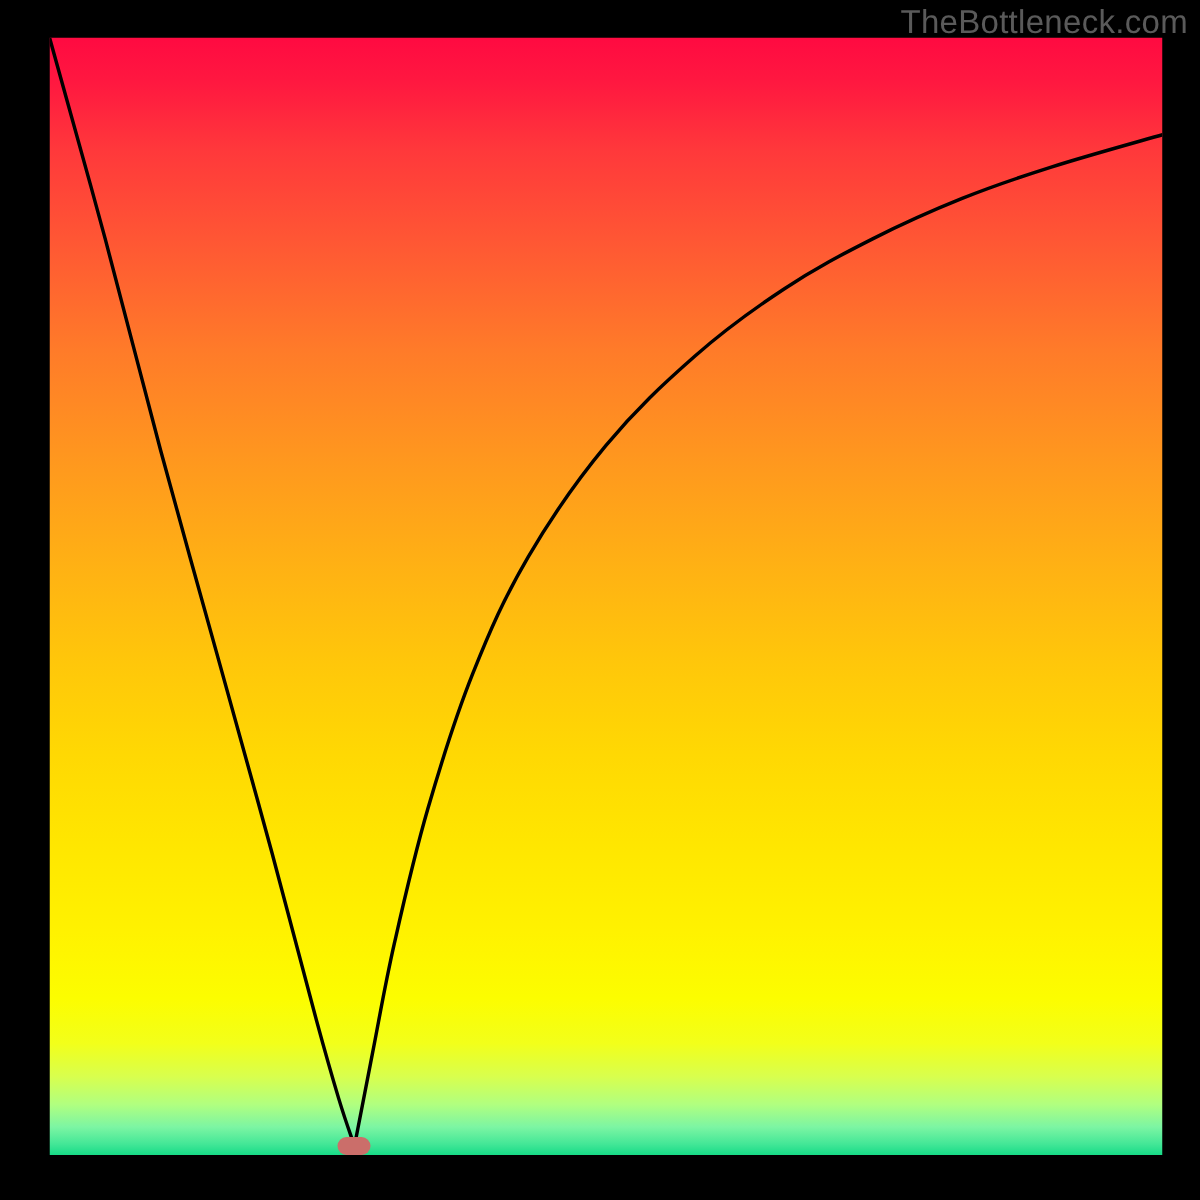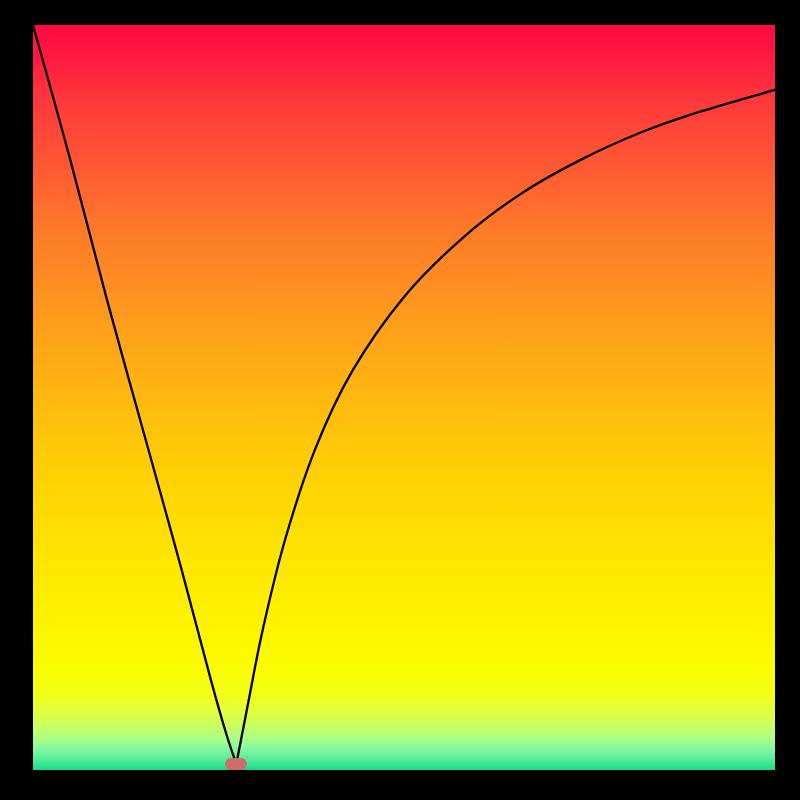--- a/index.html
+++ b/index.html
@@ -72,20 +72,21 @@
     border-radius: 6px;
     background: #cb6e6a;
     transform: translate(-50%, -50%);
     z-index: 5;
   }
 </style>
 </head>
 <body>
 
 <div class="frame">
+  <div class="watermark">TheBottleneck.com</div>
 
   <div class="plot">
     <div class="gradient"></div>
     <svg class="curve-svg" viewBox="0 0 742 745" preserveAspectRatio="none">
       <path id="curve-path" fill="none" stroke="#000" stroke-width="2.3" stroke-linecap="round" d="M 0.00 0.00 C 6.68 24.14, 23.74 84.48, 37.10 134.10 C 50.46 183.72, 60.84 226.03, 74.20 275.65 C 87.56 325.27, 97.94 361.47, 111.30 409.75 C 124.66 458.03, 136.38 499.60, 148.40 543.85 C 160.42 588.10, 170.07 626.10, 178.08 655.60 C 186.09 685.10, 188.38 692.73, 192.92 707.75 C 197.46 722.77, 201.44 733.41, 203.31 739.04 L 203.31 739.04 C 205.44 728.04, 210.37 702.36, 215.18 677.95 C 219.99 653.54, 223.34 632.95, 230.02 603.45 C 236.70 573.95, 242.93 546.23, 252.28 514.05 C 261.63 481.87, 269.94 454.82, 281.96 424.65 C 293.98 394.48, 303.03 373.92, 319.06 346.42 C 335.09 318.93, 350.97 296.06, 371.00 271.93 C 391.03 247.79, 408.99 231.10, 430.36 212.33 C 451.73 193.55, 468.35 181.71, 489.72 167.63 C 511.09 153.54, 527.71 144.96, 549.08 134.10 C 570.45 123.24, 587.07 115.86, 608.44 107.28 C 629.81 98.70, 643.76 94.06, 667.80 86.42 C 691.84 78.78, 728.64 68.70, 742.00 64.82"></path>
     </svg>
     <div id="marker" class="marker" style="left: 203.308px; top: 739.04px; background: rgb(203, 110, 106);"></div>
   </div>
 </div>
 

